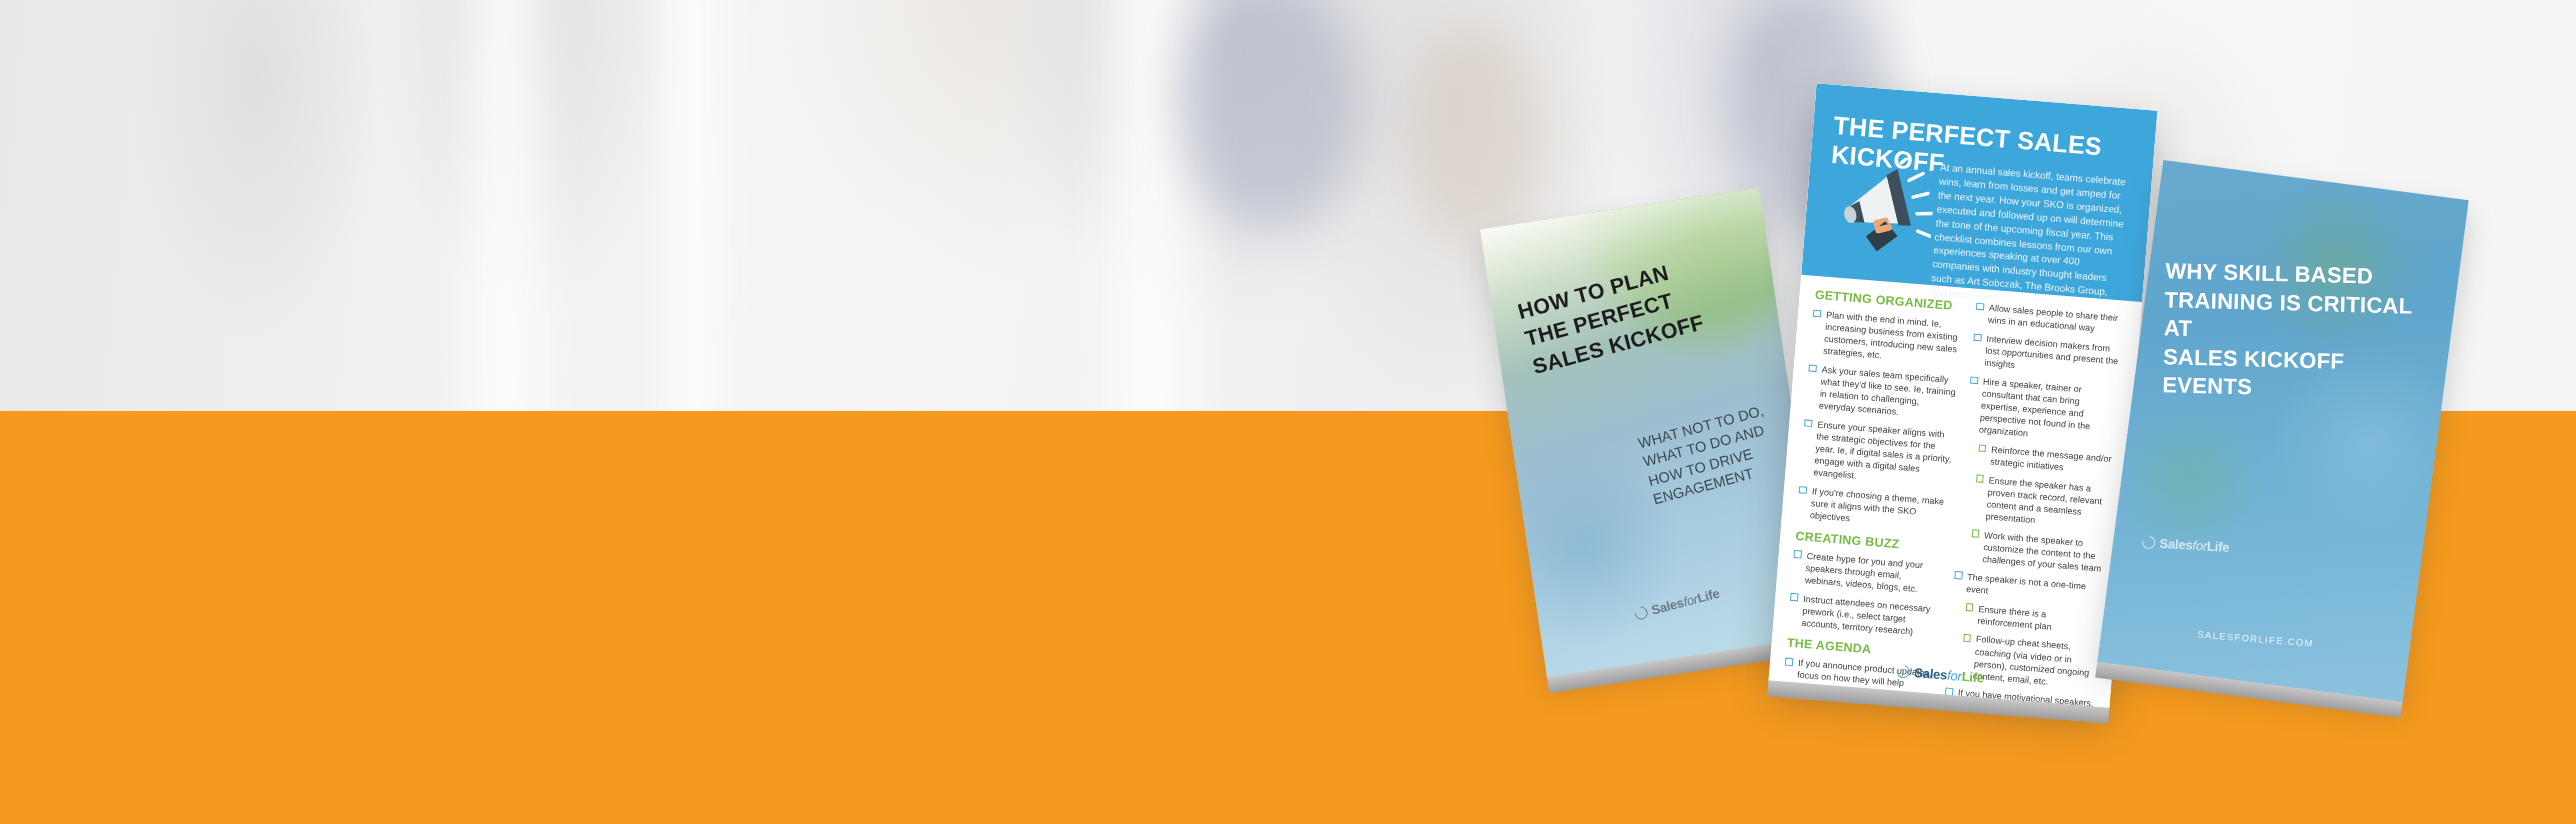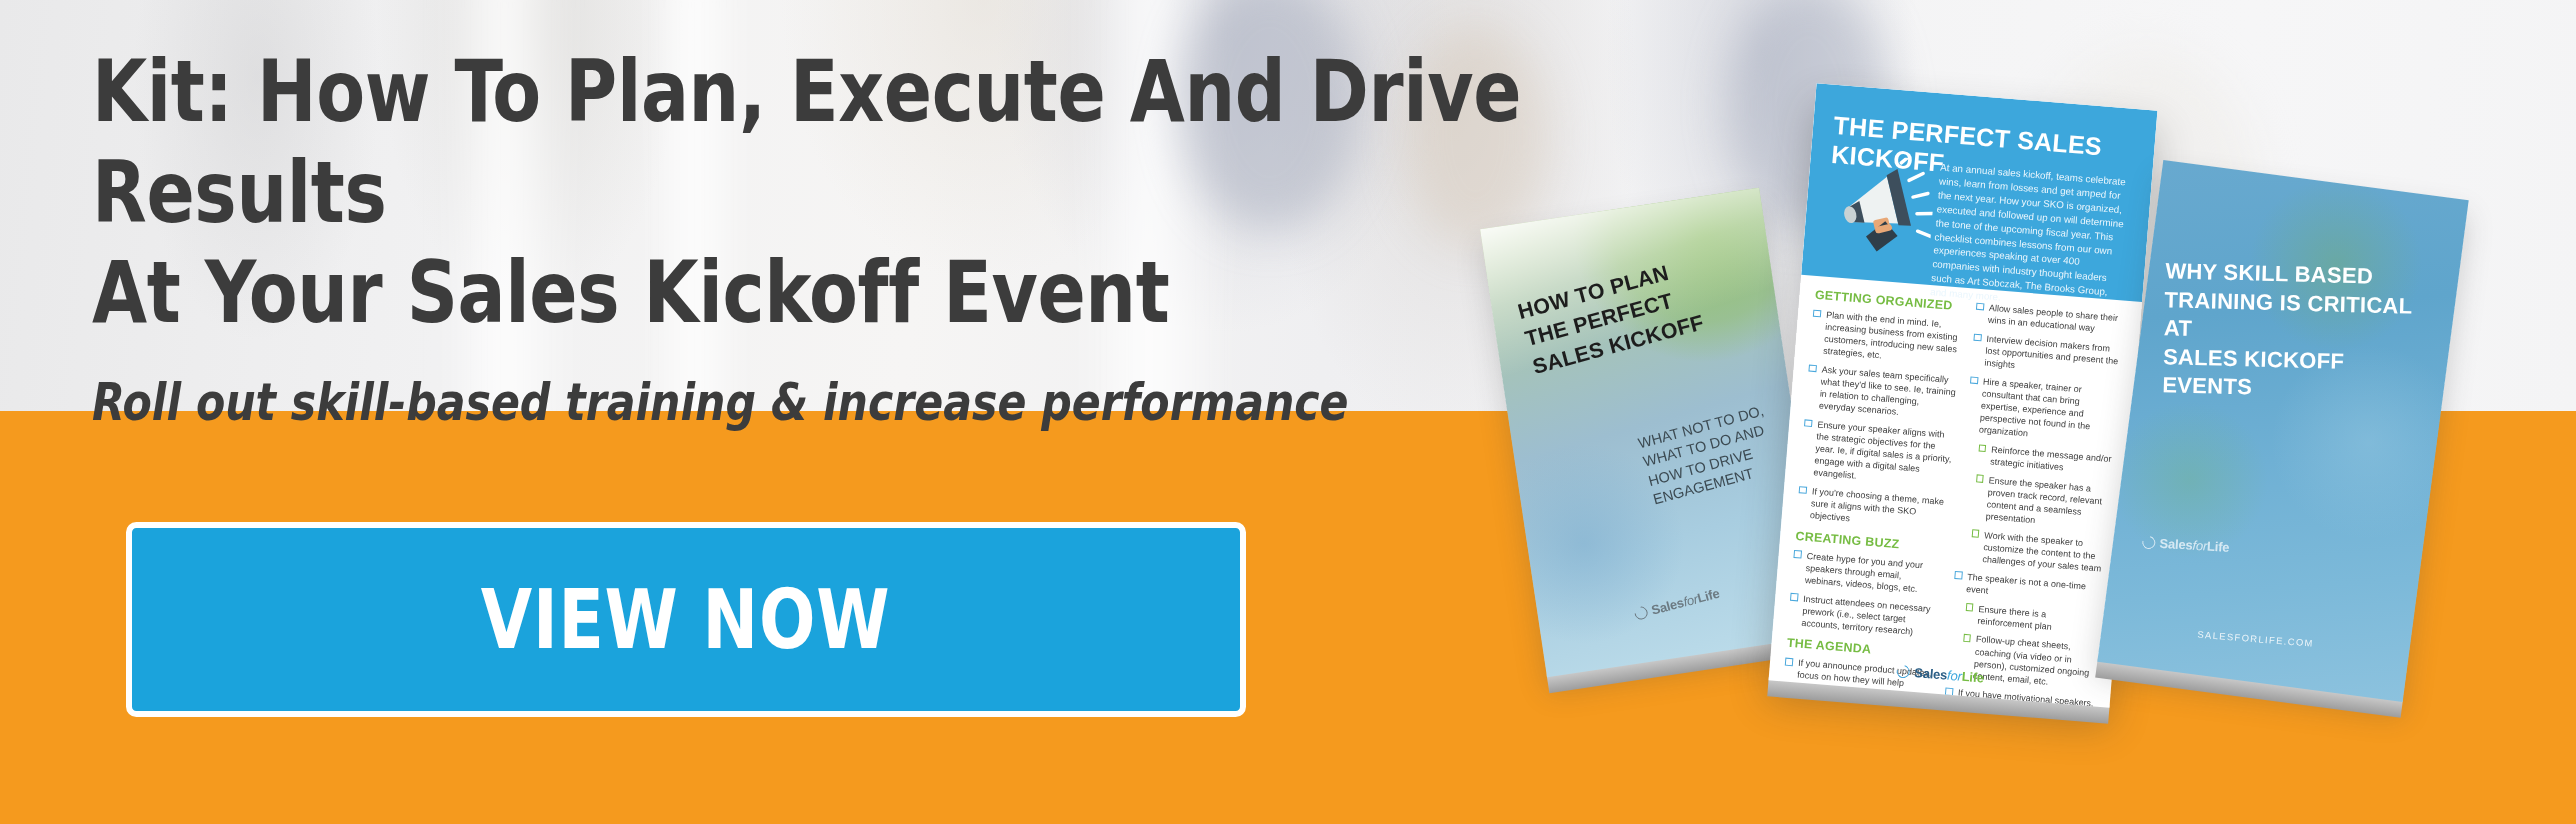--- a/index.html
+++ b/index.html
@@ -199,29 +199,21 @@
     <div class="bg-streak" style="left:445px;width:128px;"></div>
     <div class="bg-streak" style="left:650px;width:94px;"></div>
     <div class="bg-streak" style="left:1078px;width:154px;"></div>
     <div class="bg-blob" style="left:1180px;top:-26px;width:180px;height:257px;background:rgba(160,166,184,.45);"></div>
     <div class="bg-blob" style="left:1728px;top:-17px;width:162px;height:248px;background:rgba(150,158,178,.38);"></div>
     <div class="bg-blob" style="left:1403px;top:26px;width:145px;height:222px;background:rgba(214,196,180,.38);"></div>
     <div class="bg-blob" style="left:2035px;top:51px;width:222px;height:291px;background:rgba(238,236,234,.6);"></div>
   </div>
   <div class="bg-bottom"></div>
 
-  <div class="copy">
-    <h1 class="headline">Kit: How To Plan, Execute And Drive Results
-At Your Sales Kickoff Event</h1>
-    <p class="subhead">Roll out skill-based training &amp; increase performance</p>
-  </div>
-
-  <div class="cta">
-    <span class="cta-label">VIEW NOW</span>
-  </div>
+
 
   <div class="stack">
 
     <div class="book book-plan">
       <div class="spine"></div>
       <div class="cover">
         <div class="ttl">HOW TO PLAN
 THE PERFECT
 SALES KICKOFF</div>
         <div class="sub">WHAT NOT TO DO,

